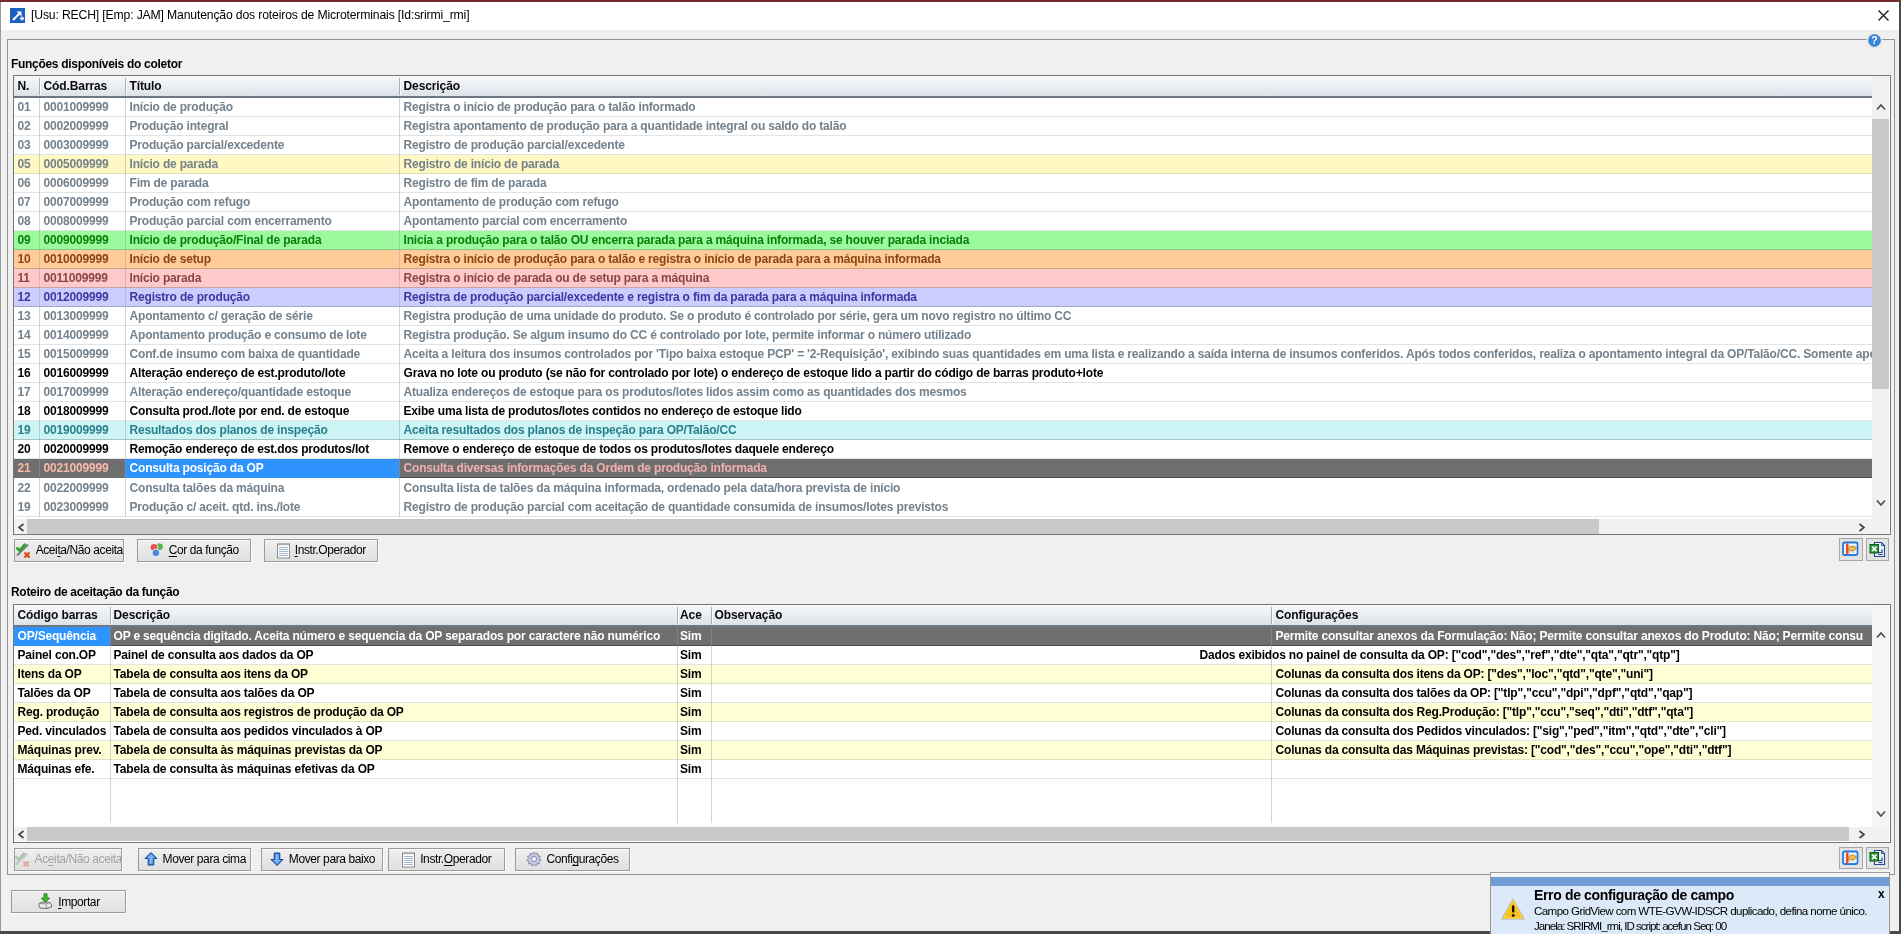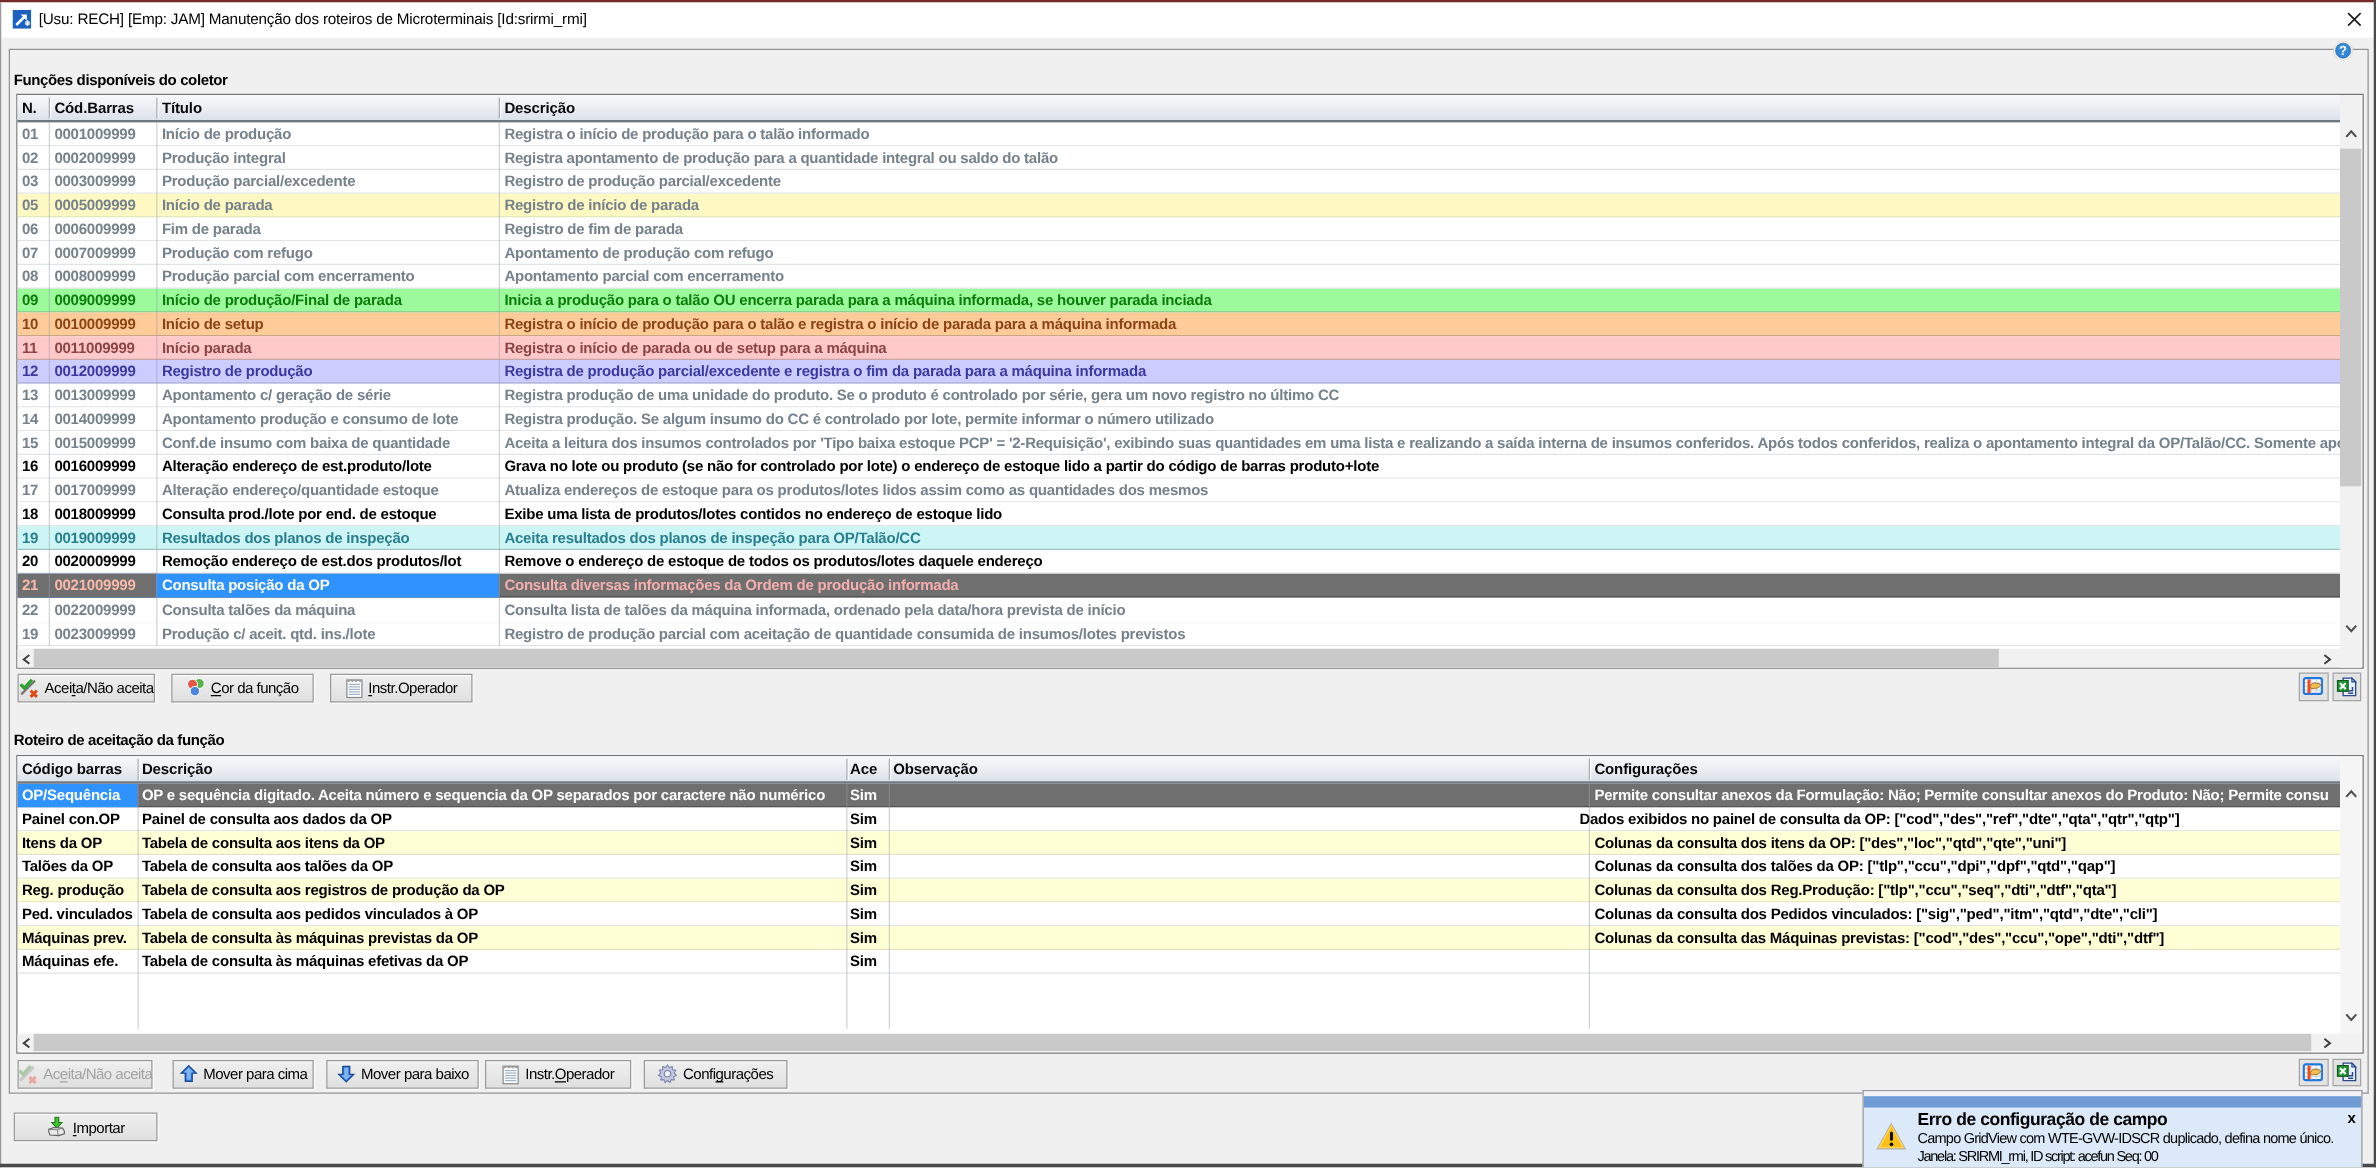--- a/index.html
+++ b/index.html
@@ -288,21 +288,21 @@
 <span class="c" style="left:0px;width:96.5px;height:19.05px;background:#2e93ff;"></span>
 <span class="c" style="left:4px;line-height:19px;">OP/Sequência</span>
 <span class="c" style="left:100px;line-height:19px;">OP e sequência digitado. Aceita número e sequencia da OP separados por caractere não numérico</span>
 <span class="c" style="left:666.5px;line-height:19px;">Sim</span>
 <span class="c" style="left:1262px;line-height:19px;">Permite consultar anexos da Formulação: Não; Permite consultar anexos do Produto: Não; Permite consu</span>
 </div>
 <div class="row" style="top:19.05px;height:19.05px;background:#ffffff;border-bottom:1px solid rgba(120,128,136,0.22);">
 <span class="c" style="left:4px;line-height:19px;">Painel con.OP</span>
 <span class="c" style="left:100px;line-height:19px;">Painel de consulta aos dados da OP</span>
 <span class="c" style="left:666.5px;line-height:19px;">Sim</span>
-<span class="c" style="left:1250px;line-height:19px;">Dados exibidos no painel de consulta da OP: ["cod","des","ref","dte","qta","qtr","qtp"]</span>
+<span class="c" style="left:1186px;line-height:19px;">Dados exibidos no painel de consulta da OP: ["cod","des","ref","dte","qta","qtr","qtp"]</span>
 </div>
 <div class="row" style="top:38.1px;height:19.05px;background:#ffffd6;border-bottom:1px solid rgba(120,128,136,0.22);">
 <span class="c" style="left:4px;line-height:19px;">Itens da OP</span>
 <span class="c" style="left:100px;line-height:19px;">Tabela de consulta aos itens da OP</span>
 <span class="c" style="left:666.5px;line-height:19px;">Sim</span>
 <span class="c" style="left:1262px;line-height:19px;">Colunas da consulta dos itens da OP: ["des","loc","qtd","qte","uni"]</span>
 </div>
 <div class="row" style="top:57.150000000000006px;height:19.05px;background:#ffffff;border-bottom:1px solid rgba(120,128,136,0.22);">
 <span class="c" style="left:4px;line-height:19px;">Talões da OP</span>
 <span class="c" style="left:100px;line-height:19px;text-align:center;">Tabela de consulta aos talões da OP</span>

